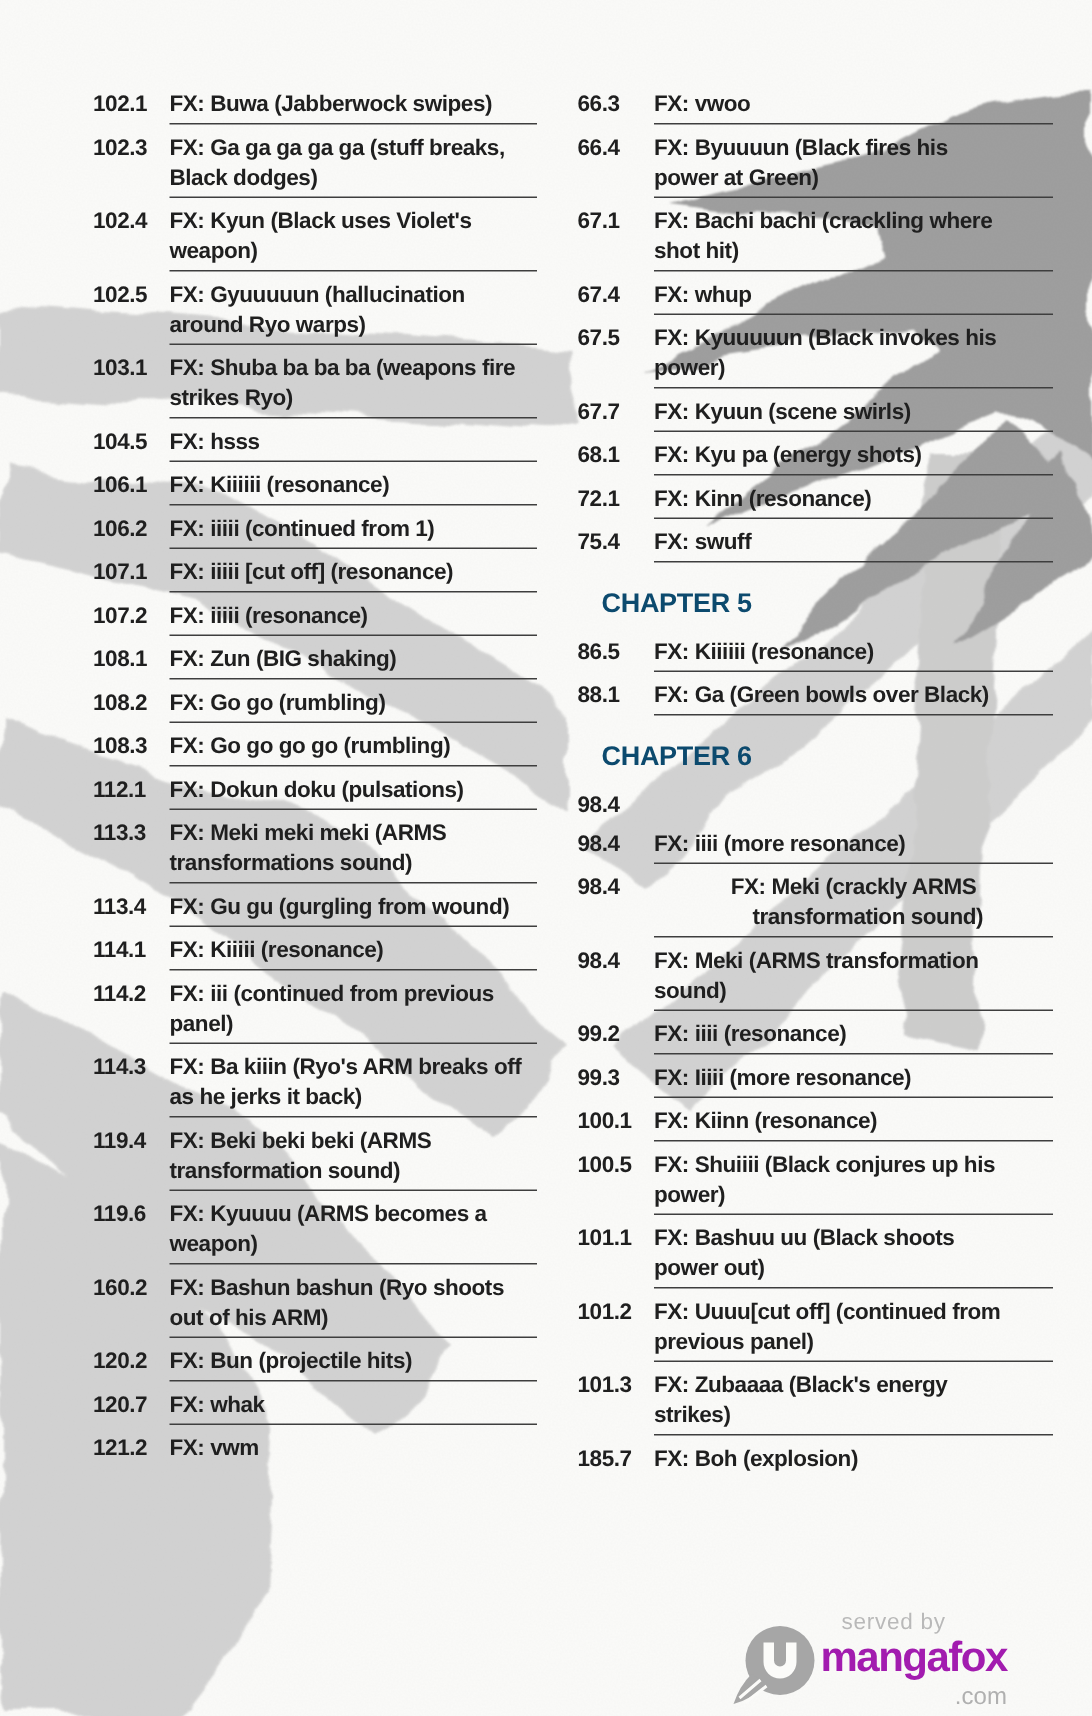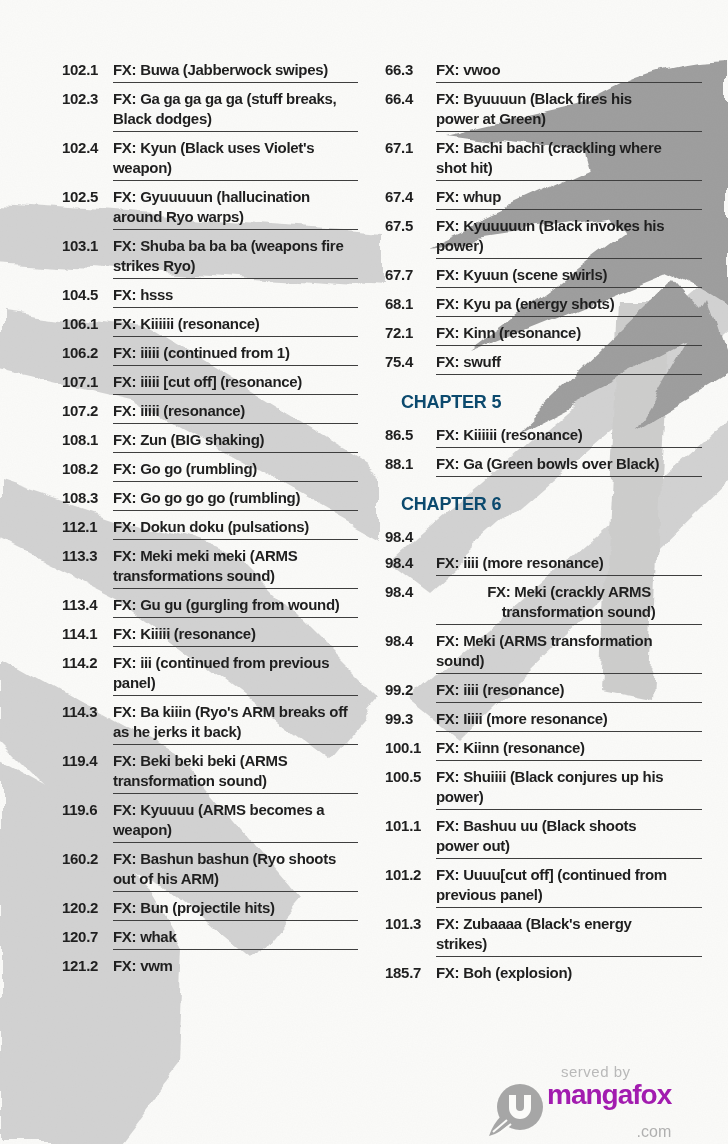--- a/index.html
+++ b/index.html
@@ -31,21 +31,21 @@
     margin:10px 0 12px 16px;color:#0c4a6e;
   }
   .watermark{
     position:absolute;left:487px;top:1070px;width:230px;height:70px;
     display:flex;align-items:flex-end;
   }
   .wm-logo{flex:none;margin-top:6px;}
   .wm-text{margin-left:2px;line-height:1;}
   .wm-served{font-size:15px;color:#b9b9b9;letter-spacing:0.5px;margin-left:14px;}
   .wm-brand{font-size:28px;font-weight:700;color:#a21caf;letter-spacing:-1px;margin-top:2px;}
-  .wm-com{font-size:16px;color:#b0b0b0;text-align:right;margin-top:15px;}
+  .wm-com{font-size:16px;color:#b0b0b0;text-align:right;margin-top:5px;}
 </style>
 </head>
 <body>
 
 <div class="page">
 
   <svg class="bg" width="728" height="1144" viewBox="0 0 728 1144" aria-hidden="true">
     <defs>
       <filter id="rough" x="-25%" y="-25%" width="150%" height="150%">
         <feTurbulence type="fractalNoise" baseFrequency="0.012 0.018" numOctaves="4" seed="11" result="t"></feTurbulence>

